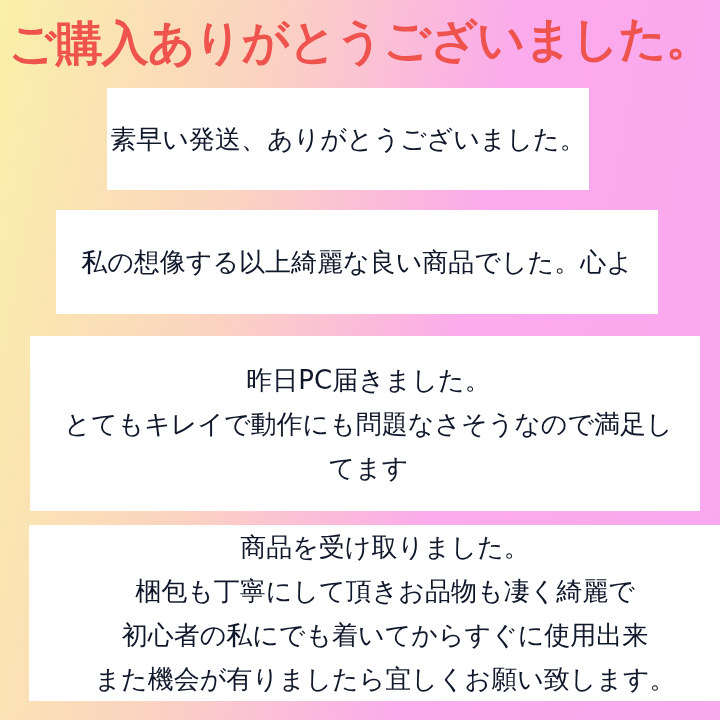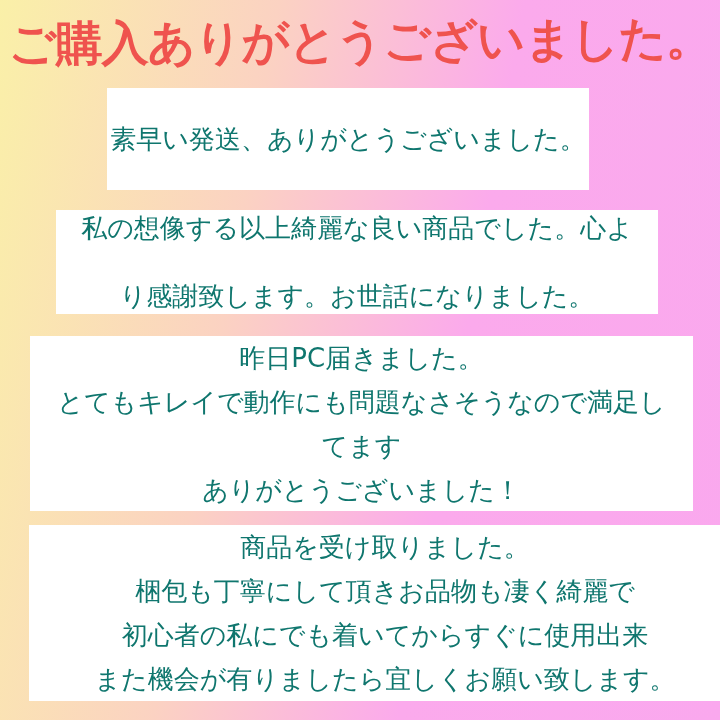--- a/index.html
+++ b/index.html
@@ -32,48 +32,46 @@
     position: absolute;
     background: #FFFFFF;
     display: flex;
     flex-direction: column;
     justify-content: center;
     align-items: center;
   }
   .review-line {
     font-size: 26px;
     line-height: 44px;
-    color: #0f766e;
+    color: #0f172a;
     text-align: center;
     white-space: nowrap;
   }
   #card-1 { left: 107px; top: 88px;  width: 482px; height: 102px; }
   #card-2 { left: 56px;  top: 210px; width: 602px; height: 104px; gap: 24px; }
-  #card-3 { left: 30px;  top: 336px; width: 663px; height: 175px; }
+  #card-3 { left: 30px;  top: 336px; width: 663px; height: 175px; padding-left: 7px; }
   #card-4 { left: 29px;  top: 525px; width: 712px; height: 176px; }
 </style>
 </head>
 <body>
 
 <div class="page-title">ご購入ありがとうございました。</div>
 
 <div class="review-card" id="card-1">
   <div class="review-line">素早い発送、ありがとうございました。</div>
 </div>
 
 <div class="review-card" id="card-2">
   <div class="review-line">私の想像する以上綺麗な良い商品でした。心よ</div>
-  <div class="review-line">り感謝致します。お世話になりました。</div>
 </div>
 
 <div class="review-card" id="card-3">
   <div class="review-line">昨日PC届きました。</div>
   <div class="review-line">とてもキレイで動作にも問題なさそうなので満足し</div>
   <div class="review-line">てます</div>
-  <div class="review-line">ありがとうございました！</div>
 </div>
 
 <div class="review-card" id="card-4">
   <div class="review-line">商品を受け取りました。</div>
   <div class="review-line">梱包も丁寧にして頂きお品物も凄く綺麗で</div>
   <div class="review-line">初心者の私にでも着いてからすぐに使用出来</div>
   <div class="review-line">また機会が有りましたら宜しくお願い致します。</div>
 </div>
 
 </body></html>

